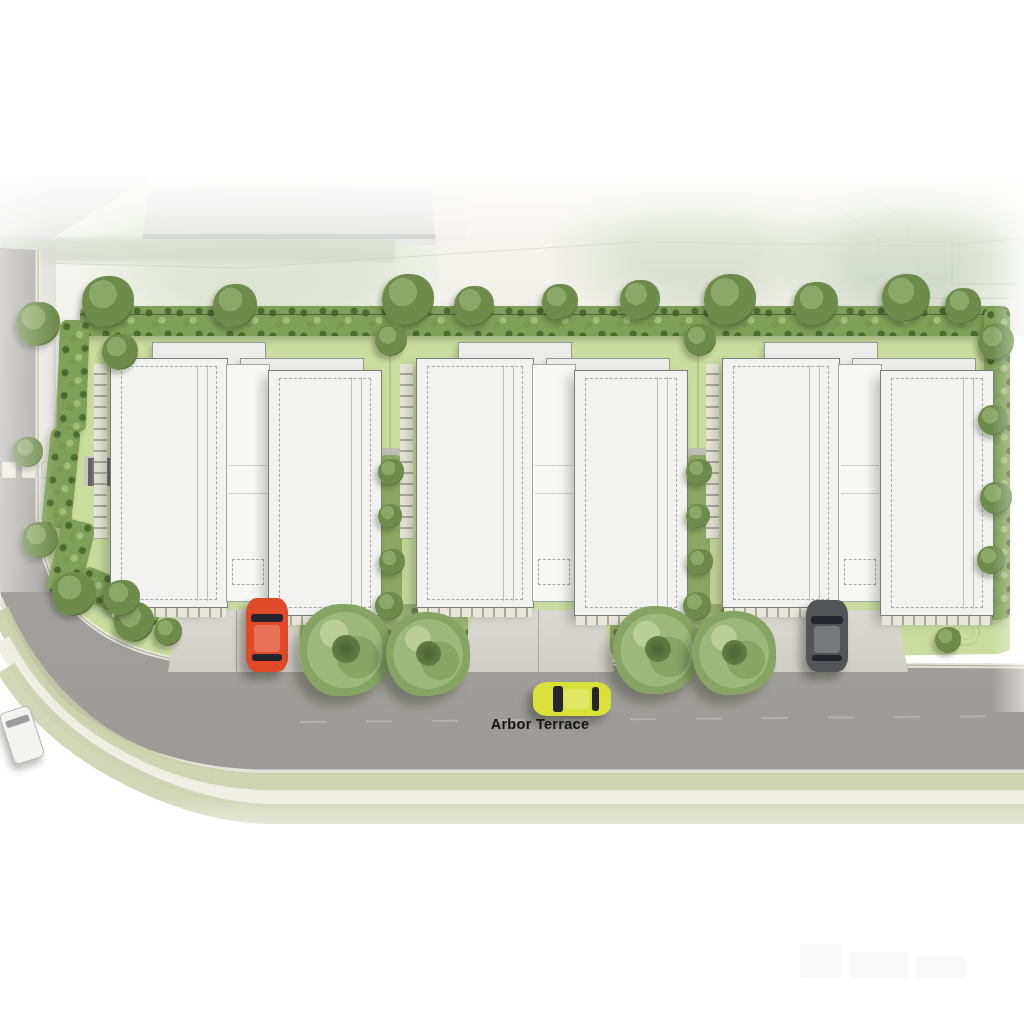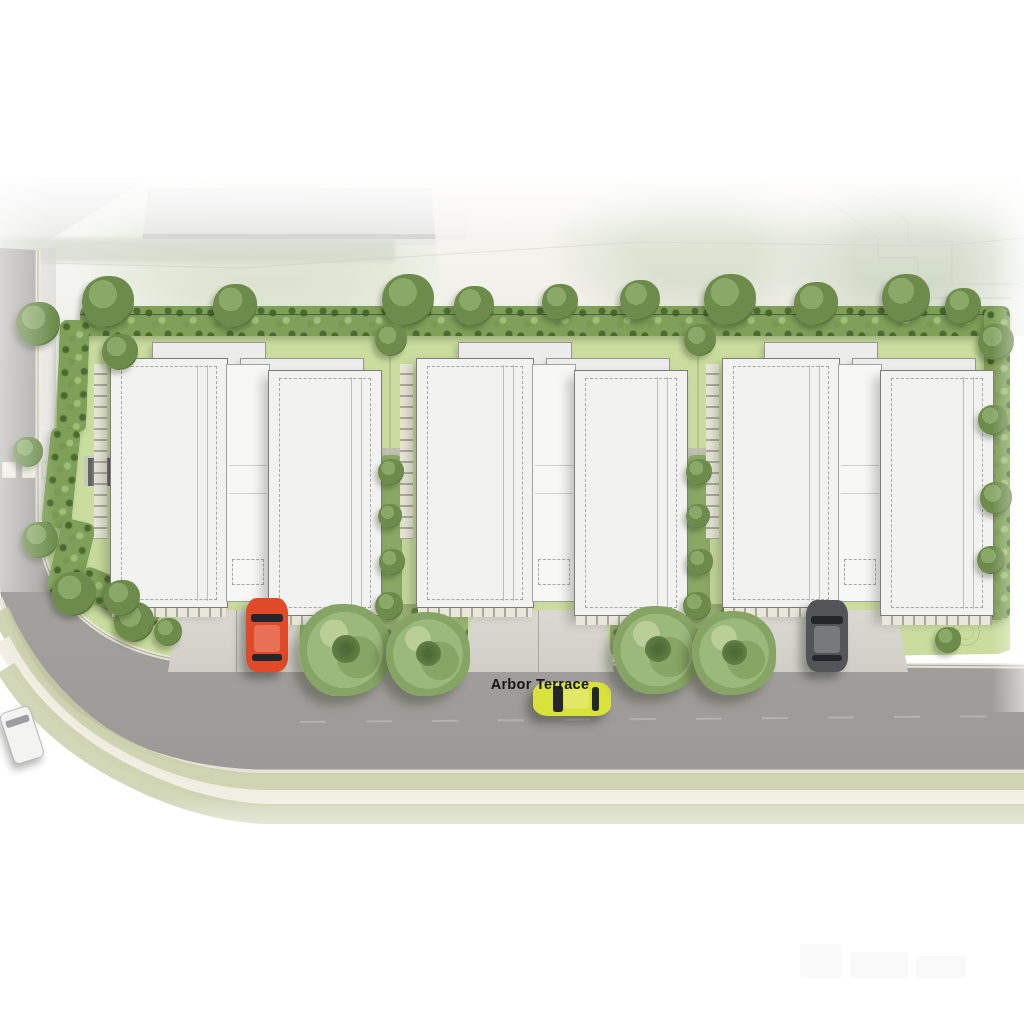--- a/index.html
+++ b/index.html
@@ -125,21 +125,21 @@
 #red-car{left:246px;top:598px;height:74px;}
 #grey-car{left:806px;top:600px;height:72px;}
 #yellow-car{left:533px;top:682px;width:78px;height:34px;}
 #white-van{position:absolute;left:6px;top:708px;width:30px;height:52px;z-index:6;
   background:#f3f3f1;border:1px solid #b9b7b3;border-radius:6px;
   transform:rotate(-18deg);box-shadow:-4px 5px 7px rgba(30,30,30,.3);}
 #white-van .van-ws{position:absolute;left:3px;right:3px;top:8px;height:7px;
   background:#9b9da1;border-radius:2px;}
 
 
-#street-label{position:absolute;left:458px;top:676px;width:164px;z-index:7;
+#street-label{position:absolute;left:458px;top:716px;width:164px;z-index:7;
   text-align:center;font-weight:bold;font-size:14.5px;letter-spacing:.3px;
   color:var(--c-label);}
 
 
 #lawn-mark{position:absolute;left:952px;top:618px;width:26px;height:26px;z-index:3;
   border:1px solid rgba(130,140,110,.5);border-radius:50%;opacity:.6;}
 #lawn-mark::after{content:"";position:absolute;inset:5px;border:1px solid rgba(130,140,110,.4);
   border-radius:50%;}
 
 

